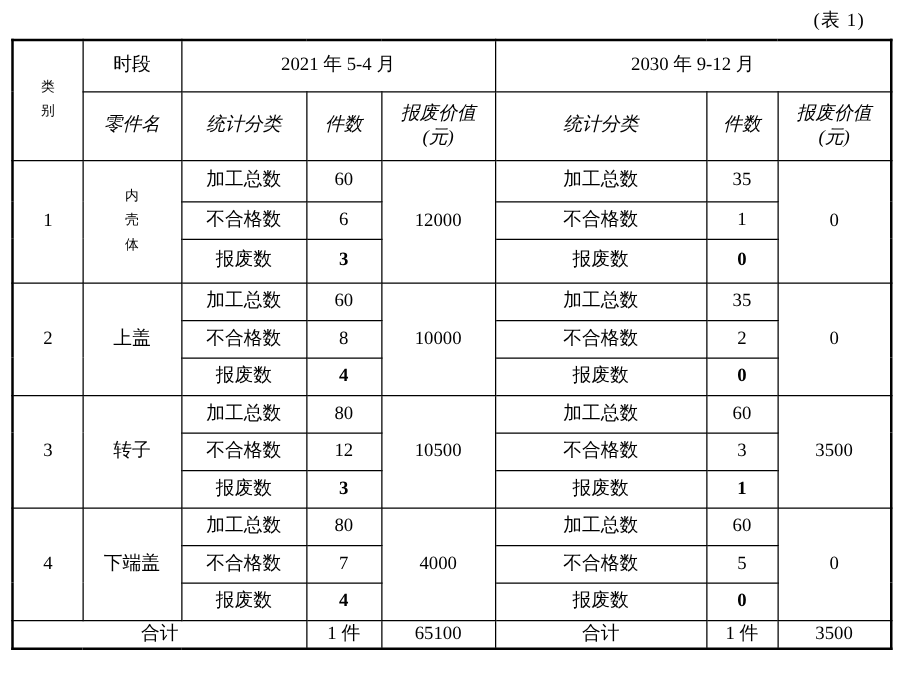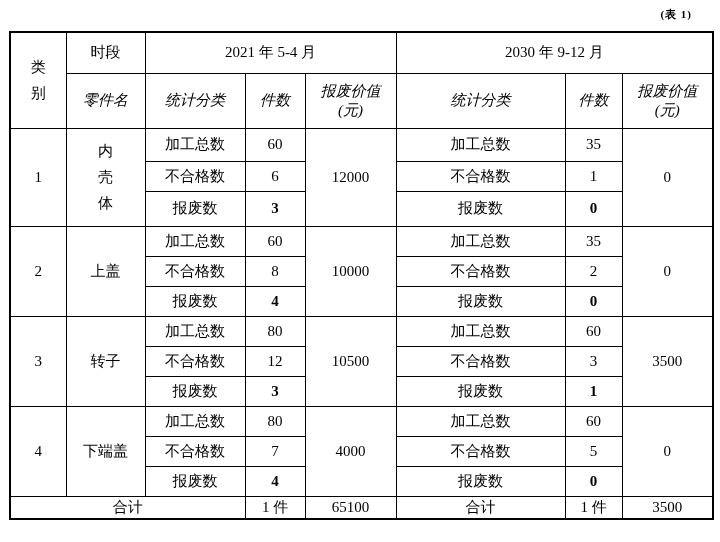--- a/index.html
+++ b/index.html
@@ -15,22 +15,22 @@
     position: relative;
     width: 720px;
     height: 542px;
     background: #ffffff;
     overflow: hidden;
   }
   .caption {
     position: absolute;
     top: 7px;
     right: 28px;
-    font-size: 11px;
-    font-weight: bold;
+    font-size: 15px;
+    font-weight: normal;
     letter-spacing: 1px;
     margin-left: 24px;
   }
   table.grid {
     position: absolute;
     left: 9px;
     top: 31px;
     border-collapse: collapse;
     table-layout: fixed;
     width: 703px;
@@ -49,21 +49,21 @@
   tr.h2 { height: 55px; font-style: italic; }
   tr.sub  { height: 30px; }
   tr.sub-a1 { height: 33px; }
   tr.sub-c1 { height: 35px; }
   tr.total { height: 23px; }
   .vstack {
     display: inline-block;
     width: 1.05em;
     word-break: break-all;
     line-height: 1.75;
-    font-size: 15px;
+    font-size: 11px;
   }
   .twoline span { display: block; }
   .b { font-weight: bold; }
   .num { font-size: 15px; font-family: Liberation Serif, serif; }
 </style>
 </head>
 <body>
 
 <div id="page">
 

